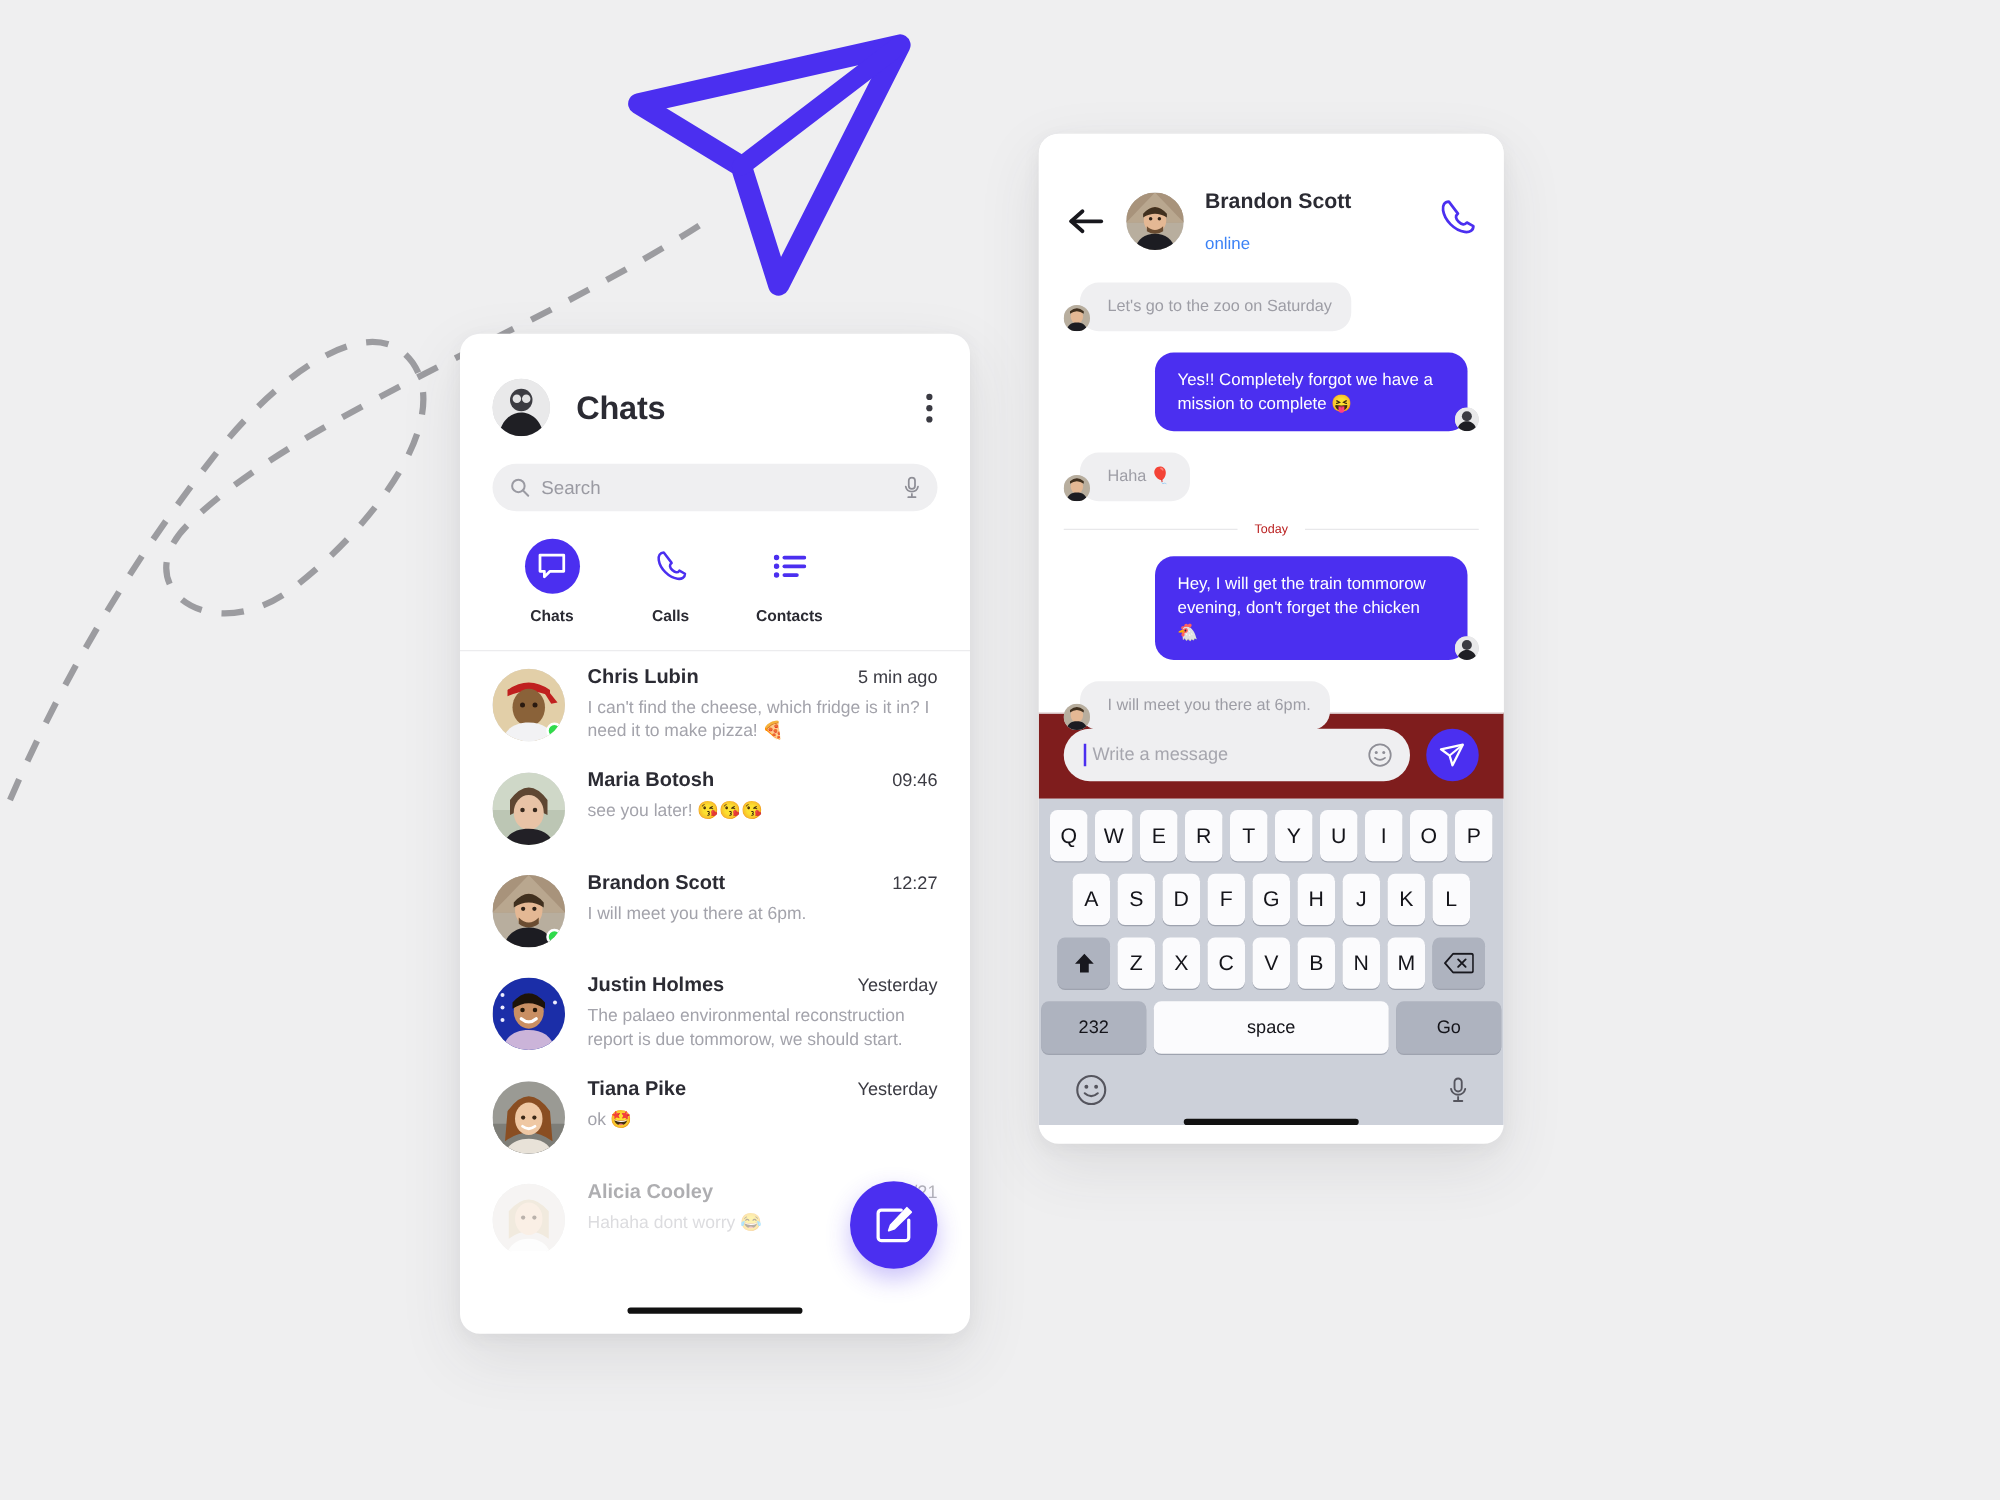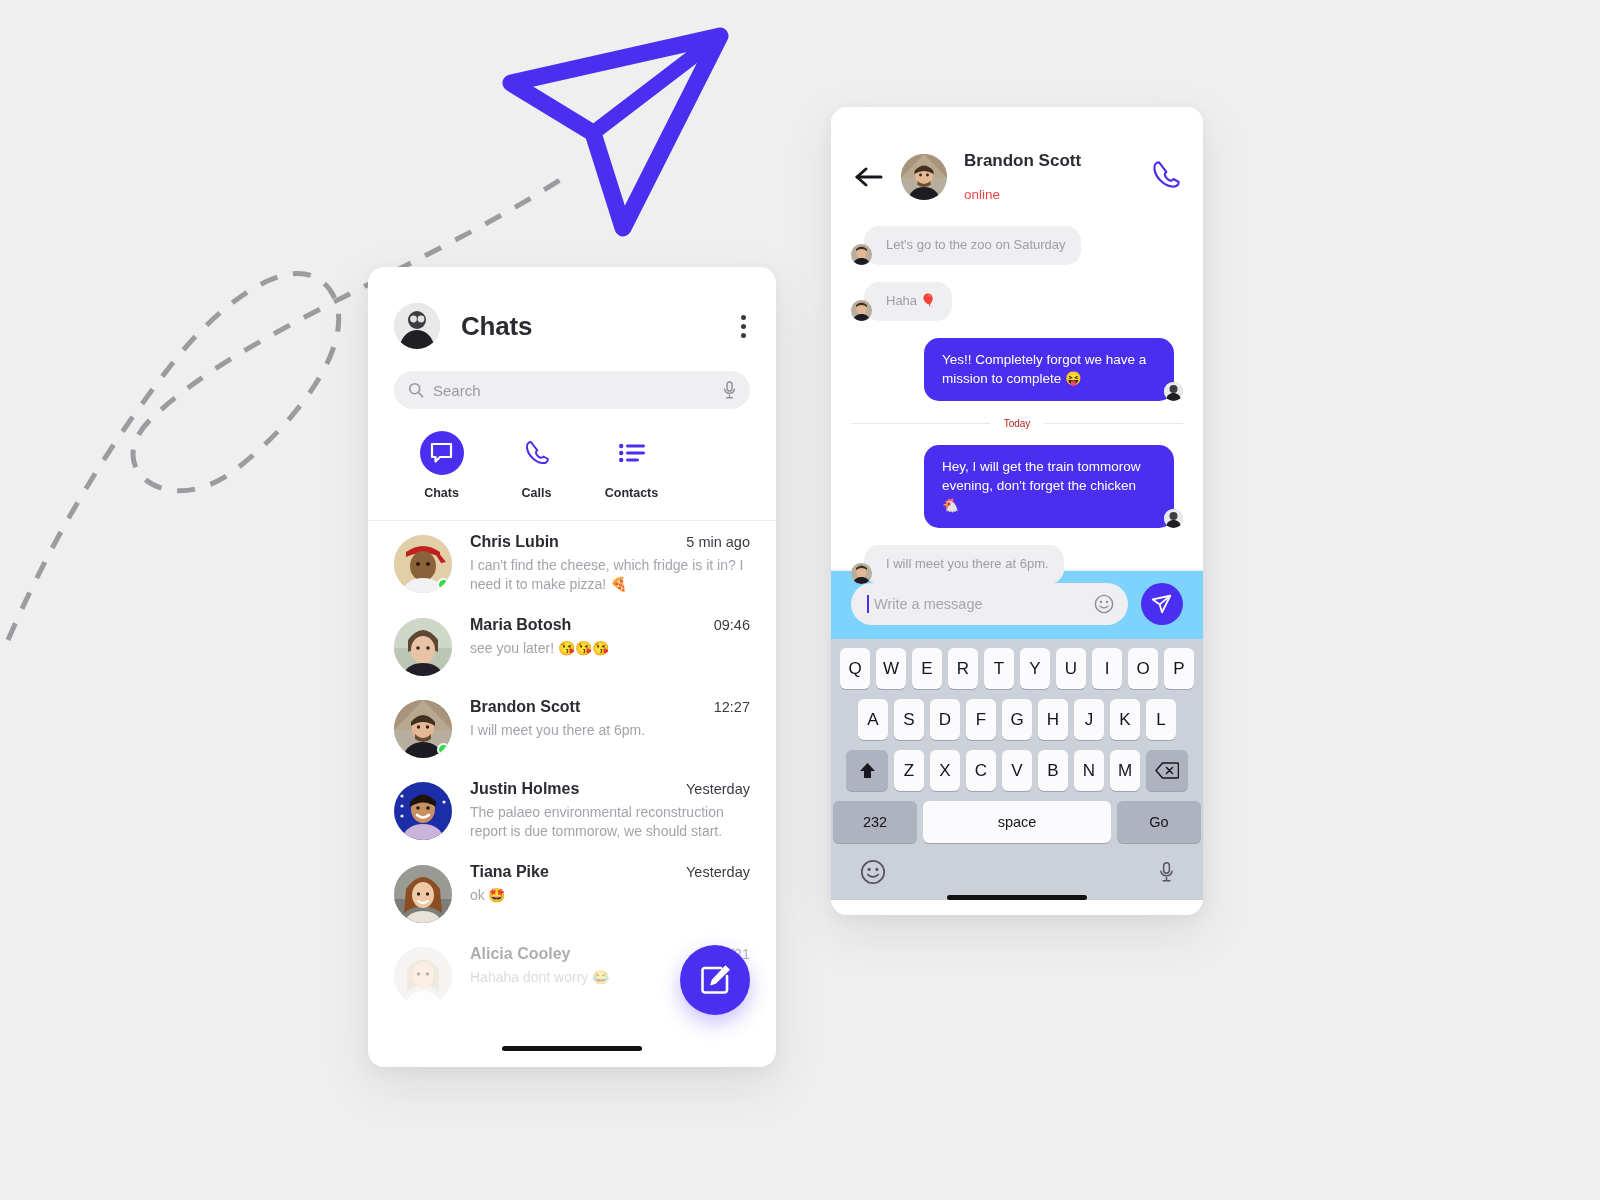--- a/index.html
+++ b/index.html
@@ -90,21 +90,21 @@
   #phone-chat { left: 831px; top: 107px; width: 372px; height: 808px; background: #fff; }
 
   .cv-header {
     display: flex; align-items: center; padding: 44px 22px 18px 22px;
     background: #fff;
   }
   .back-arrow { width: 30px; height: 22px; position: relative; flex: none; }
   .av-peer { width: 46px; height: 46px; margin-left: 18px; }
   .peer-meta { margin-left: 17px; }
   .peer-name { font-size: 17px; font-weight: bold; color: #2b2b33; }
-  .peer-status { font-size: 13.5px; color: #ef4444; margin-top: 16px; }
+  .peer-status { font-size: 13.5px; color: #3b82f6; margin-top: 16px; }
   .call-btn { margin-left: auto; }
 
   .cv-body { background: #fff; padding: 6px 20px 0 20px; height: 350px; position: relative; }
 
   .msg { display: flex; align-items: flex-end; margin-bottom: 17px; }
   .msg.in .av-mini { width: 21px; height: 21px; flex: none; margin-right: -8px; z-index: 2; }
   .bubble-in {
     background: #efeff1; color: #9d9da5; border-radius: 15px;
     padding: 10px 15px 11px 22px; font-size: 13px; line-height: 1.38; max-width: 255px;
   }
@@ -114,21 +114,21 @@
     padding: 12px 22px 13px 18px; font-size: 13.5px; line-height: 1.42; max-width: 250px;
   }
   .msg.out .av-mini { width: 19px; height: 19px; flex: none; margin-left: -10px; z-index: 2; }
 
   .day-sep { display: flex; align-items: center; margin: 4px 0 16px 0; }
   .day-sep .ln { flex: 1; height: 1px; background: #e8e8ea; }
   .day-sep .tx { font-size: 10px; color: #b91c1c; padding: 0 14px; }
 
   .cv-input-bar {
     display: flex; align-items: center; padding: 12px 20px 14px 20px;
-    background: #7dd3fc; border-top: 1px solid #f0f0f2;
+    background: #7f1d1d; border-top: 1px solid #f0f0f2;
   }
   .inp-field {
     flex: 1; height: 42px; border-radius: 21px; background: #efeff1;
     display: flex; align-items: center; padding: 0 14px 0 16px;
   }
   .caret { width: 2px; height: 18px; background: #4b2ff0; flex: none; }
   .inp-ph { font-size: 14.5px; color: #a6a6ae; margin-left: 5px; flex: 1; }
   .send-btn {
     width: 42px; height: 42px; border-radius: 50%; background: #4b2ff0;
     display: flex; align-items: center; justify-content: center; margin-left: 13px; flex: none;
@@ -431,41 +431,41 @@
           <svg class="photo" viewBox="0 0 21 21">
               <rect width="21" height="21" fill="#b8ae9e"></rect>
             <ellipse cx="10.5" cy="9" rx="5" ry="6" fill="#e4b894"></ellipse>
             <path d="M5 5 Q10.5 0 16 5 L16 7 Q10.5 3 5 7 Z" fill="#40301f"></path>
             <path d="M2 21 C3 16 6 14 10.5 14 C15 14 18 16 19 21 Z" fill="#1c1c22"></path>
             </svg>
         </div>
         <div class="bubble-in">Let's go to the zoo on Saturday</div>
       </div>
 
+      <div class="msg out">
+        <div class="bubble-out">Yes!! Completely forgot we have a mission to complete 😝</div>
+        <div class="avatar av-mini">
+          <svg class="photo" viewBox="0 0 19 19">
+              <rect width="19" height="19" fill="#e9e9ea"></rect>
+            <circle cx="9.5" cy="7" r="4" fill="#3c3c42"></circle>
+            <path d="M1.5 19 C2.5 13 6 11 9.5 11 C13 11 16.5 13 17.5 19 Z" fill="#1f1f24"></path>
+            </svg>
+        </div>
+      </div>
+
       <div class="msg in">
         <div class="avatar av-mini">
           <svg class="photo" viewBox="0 0 21 21">
               <rect width="21" height="21" fill="#b8ae9e"></rect>
             <ellipse cx="10.5" cy="9" rx="5" ry="6" fill="#e4b894"></ellipse>
             <path d="M5 5 Q10.5 0 16 5 L16 7 Q10.5 3 5 7 Z" fill="#40301f"></path>
             <path d="M2 21 C3 16 6 14 10.5 14 C15 14 18 16 19 21 Z" fill="#1c1c22"></path>
             </svg>
         </div>
         <div class="bubble-in">Haha 🎈</div>
-      </div>
-
-      <div class="msg out">
-        <div class="bubble-out">Yes!! Completely forgot we have a mission to complete 😝</div>
-        <div class="avatar av-mini">
-          <svg class="photo" viewBox="0 0 19 19">
-              <rect width="19" height="19" fill="#e9e9ea"></rect>
-            <circle cx="9.5" cy="7" r="4" fill="#3c3c42"></circle>
-            <path d="M1.5 19 C2.5 13 6 11 9.5 11 C13 11 16.5 13 17.5 19 Z" fill="#1f1f24"></path>
-            </svg>
-        </div>
       </div>
 
       <div class="day-sep">
         <div class="ln"></div>
         <div class="tx">Today</div>
         <div class="ln"></div>
       </div>
 
       <div class="msg out">
         <div class="bubble-out">Hey, I will get the train tommorow evening, don't forget the chicken 🐔</div>

